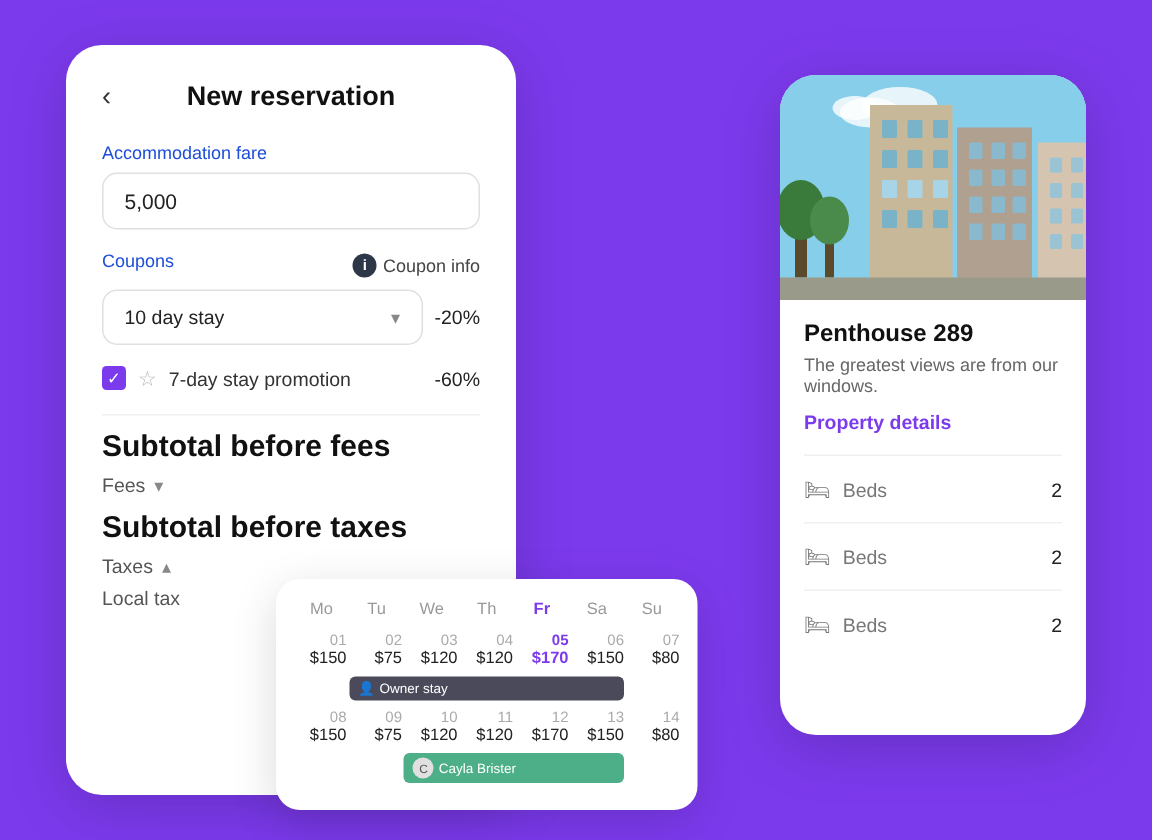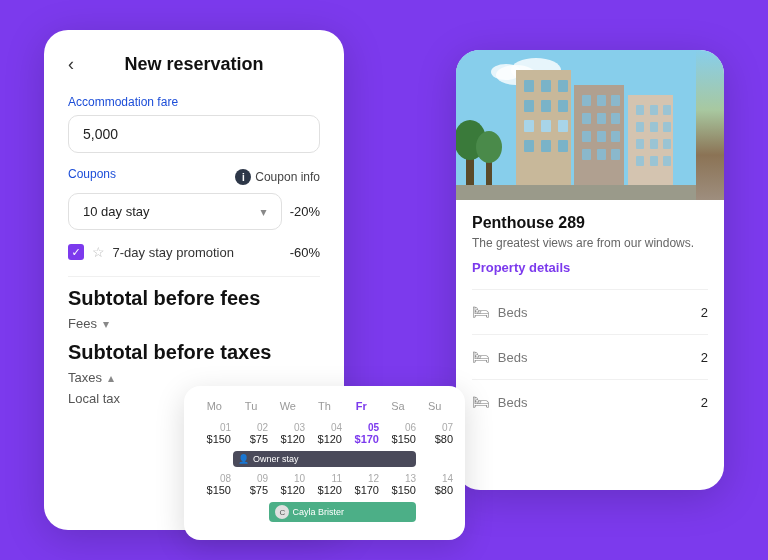--- a/index.html
+++ b/index.html
@@ -300,21 +300,21 @@
       font-size: 8px;
       color: #555;
       overflow: hidden;
       flex-shrink: 0;
     }
 
     
     .right-card {
       background: #fff;
       border-radius: 24px;
-      width: 268px;
+      width: 204px;
       overflow: hidden;
       position: absolute;
       right: 0;
       top: 20px;
       height: 440px;
       box-shadow: 0 8px 40px rgba(0,0,0,0.18);
     }
 
     .property-img {
       width: 100%;

